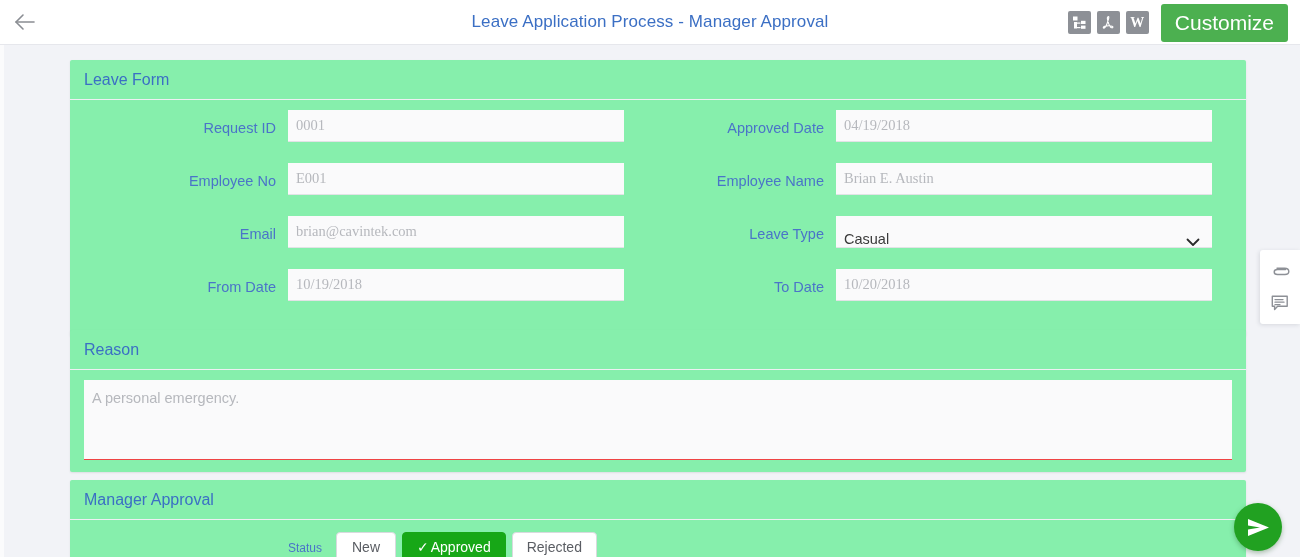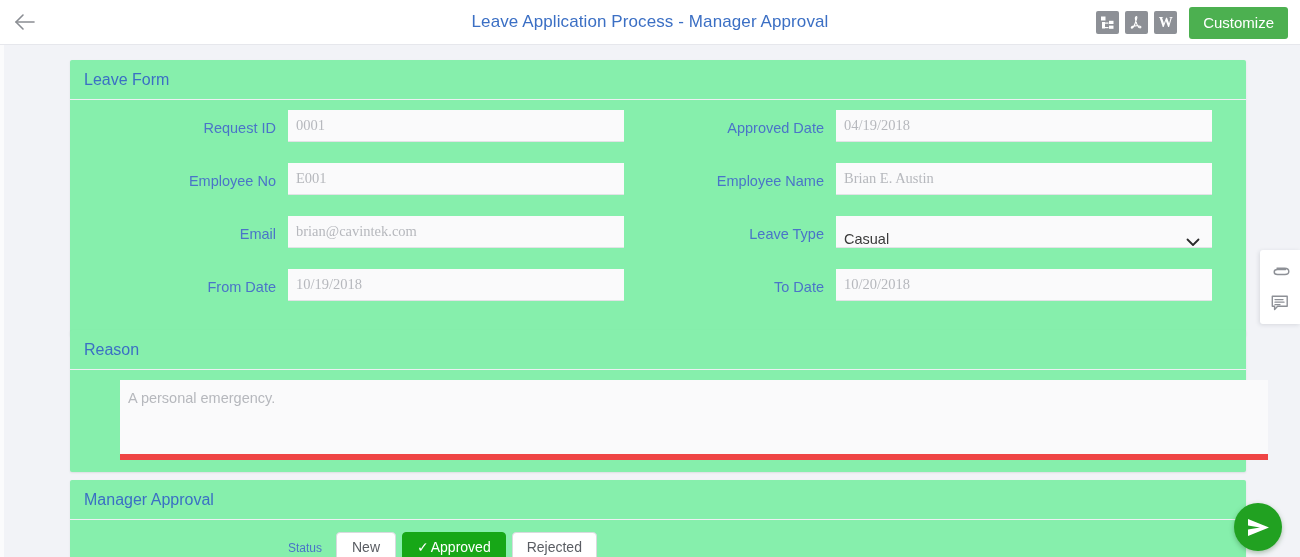--- a/index.html
+++ b/index.html
@@ -73,21 +73,21 @@
     color: #ffffff;
     font-size: 14px;
     font-weight: bold;
     font-family: "Liberation Serif", serif;
   }
 
   .customize-btn {
     margin-left: 6px;
     background: #4cb050;
     color: #ffffff;
-    font-size: 15px;
+    font-size: 21px;
     padding: 8px 14px 9px;
     border: none;
     border-radius: 3px;
     cursor: pointer;
     font-family: "Liberation Sans", sans-serif;
     line-height: 1;
   }
 
   
   .page {
@@ -184,28 +184,27 @@
   .select-value { flex: 1; }
   .chev { margin-right: 4px; display: flex; align-items: center; }
 
   
   .reason-body { padding: 10px 14px 8px 14px; }
   .reason-area {
     width: 100%;
     height: 80px;
     background: #fafafb;
     border: none;
-    border-bottom: 6px solid #ef4444;
+    border-bottom: 1px solid #ef4444;
     font-size: 14.5px;
     color: #b6b8bd;
     padding: 10px 8px;
     font-family: "Liberation Sans", sans-serif;
     resize: none;
     outline: none;
-    margin-left: 36px;
   }
   .reason-area::placeholder { color: #b6b8bd; opacity: 1; }
 
   
   .approval-body {
     padding: 12px 0 18px 0;
     display: flex;
     align-items: center;
   }
   .status-label {

